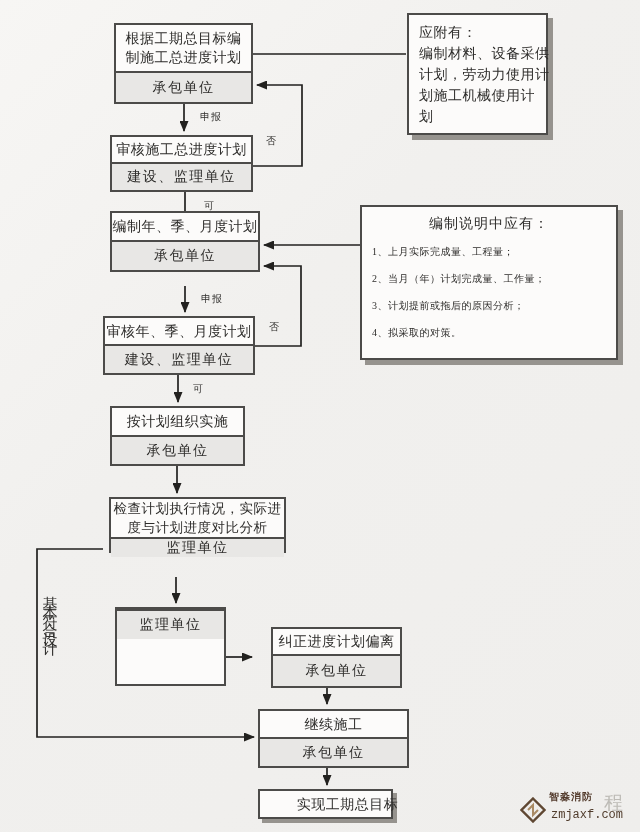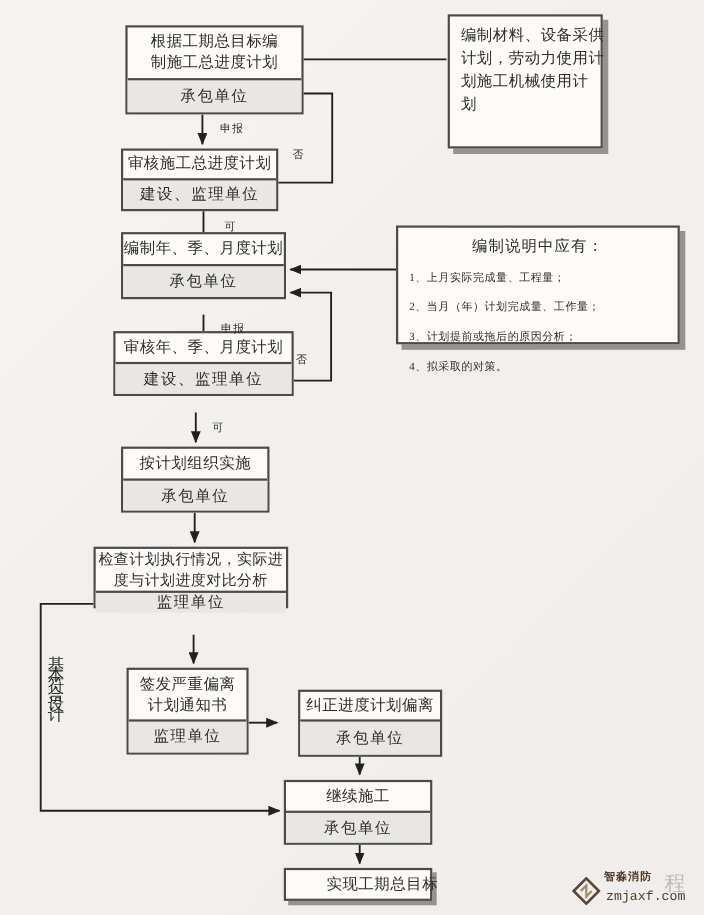--- a/index.html
+++ b/index.html
@@ -63,21 +63,21 @@
       <path d="M178,375 V402" marker-end="url(#ah)"></path>
       <path d="M177,466 V493" marker-end="url(#ah)"></path>
       <path d="M176,577 V603" marker-end="url(#ah)"></path>
       <path d="M103,549 H37 V737 H254" marker-end="url(#ah)"></path>
       <path d="M226,657 H252" marker-end="url(#ah)"></path>
       <path d="M327,688 V704" marker-end="url(#ah)"></path>
       <path d="M327,768 V785" marker-end="url(#ah)"></path>
     </g>
   </svg>
 
-  <div class="pbox" style="left:114px;top:23px;width:162px;height:81px">
+  <div class="pbox" style="left:114px;top:23px;width:139px;height:81px">
     <div class="ptitle">
       <div>根据工期总目标编</div>
       <div>制施工总进度计划</div>
     </div>
     <div class="punit" style="height:31px">承包单位</div>
   </div>
 
   <div class="pbox" style="left:110px;top:135px;width:143px;height:57px">
     <div class="ptitle">
       <div>审核施工总进度计划</div>
@@ -85,78 +85,75 @@
     <div class="punit" style="height:28px">建设、监理单位</div>
   </div>
 
   <div class="pbox" style="left:110px;top:211px;width:150px;height:61px">
     <div class="ptitle">
       <div>编制年、季、月度计划</div>
     </div>
     <div class="punit" style="height:30px">承包单位</div>
   </div>
 
-  <div class="pbox" style="left:103px;top:301px;width:164px;height:59px">
+  <div class="pbox" style="left:103px;top:316px;width:152px;height:59px">
     <div class="ptitle">
       <div>审核年、季、月度计划</div>
     </div>
     <div class="punit" style="height:29px">建设、监理单位</div>
   </div>
 
   <div class="pbox" style="left:110px;top:406px;width:135px;height:60px">
     <div class="ptitle">
       <div>按计划组织实施</div>
     </div>
     <div class="punit" style="height:29px">承包单位</div>
   </div>
 
-  <div class="pbox" style="left:85px;top:497px;width:177px;height:56px">
+  <div class="pbox" style="left:109px;top:497px;width:177px;height:56px">
     <div class="ptitle" style="font-size:13.5px">
       <div>检查计划执行情况，实际进</div>
       <div>度与计划进度对比分析</div>
     </div>
     <div class="punit" style="height:28px">监理单位</div>
   </div>
 
   <div class="pbox" style="left:115px;top:607px;width:111px;height:79px">
-    <div class="ptitle">
-      <div>签发严重偏离</div>
-      <div>计划通知书</div>
-    </div>
     <div class="punit" style="height:30px">监理单位</div>
   </div>
 
   <div class="pbox" style="left:271px;top:627px;width:131px;height:61px">
     <div class="ptitle">
       <div>纠正进度计划偏离</div>
     </div>
     <div class="punit" style="height:32px">承包单位</div>
   </div>
 
-  <div class="pbox" style="left:258px;top:709px;width:135px;height:59px">
+  <div class="pbox" style="left:258px;top:709px;width:151px;height:59px">
     <div class="ptitle">
       <div>继续施工</div>
     </div>
     <div class="punit" style="height:29px">承包单位</div>
   </div>
 
   <div class="pbox shadowed" style="left:258px;top:789px;width:135px;height:30px">
     <div class="ptitle">
       <div>实现工期总目标</div>
     </div>
   </div>
 
   <div class="note" style="left:407px;top:13px;width:141px;height:122px;padding-top:7px">
+    <div class="note-line">应附有：</div>
     <div class="note-line">编制材料、设备采供</div>
     <div class="note-line">计划，劳动力使用计</div>
     <div class="note-line">划施工机械使用计</div>
     <div class="note-line">划</div>
   </div>
 
-  <div class="note" style="left:360px;top:205px;width:258px;height:108px">
+  <div class="note" style="left:360px;top:205px;width:258px;height:155px">
     <div class="note-title">编制说明中应有：</div>
     <div class="note-item">1、上月实际完成量、工程量；</div>
     <div class="note-item">2、当月（年）计划完成量、工作量；</div>
     <div class="note-item">3、计划提前或拖后的原因分析；</div>
     <div class="note-item">4、拟采取的对策。</div>
   </div>
 
   <span class="flowlabel" style="left:200px;top:110px">申报</span>
   <span class="flowlabel" style="left:266px;top:134px">否</span>
   <span class="flowlabel" style="left:204px;top:199px">可</span>

